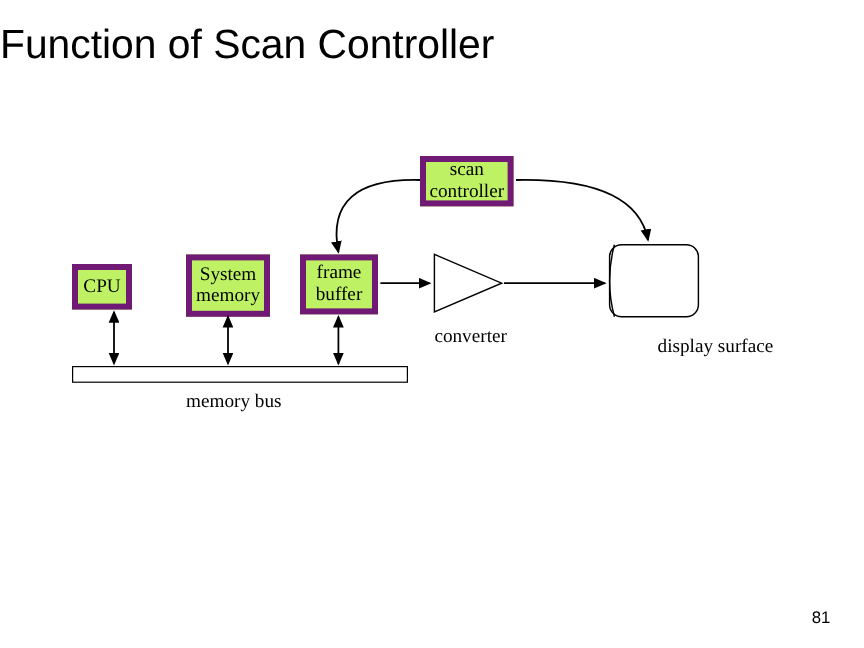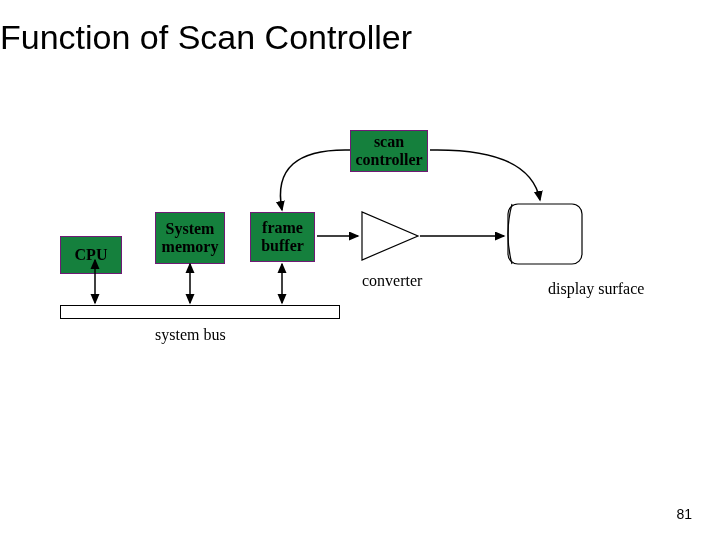--- a/index.html
+++ b/index.html
@@ -1,56 +1,56 @@
 <!DOCTYPE html>
 <html><head>
   <meta charset="utf-8">
   <style>
     * { margin: 0; padding: 0; box-sizing: border-box; }
     html, body { width: 720px; height: 540px; background: #fff; font-family: Arial, Helvetica, sans-serif; }
     .slide { position: relative; width: 720px; height: 540px; }
     .title { position: absolute; top: 18px; left: 0; width: 100%; text-align: left; font-size: 34px; }
     .diagram { position: absolute; left: 60px; top: 130px; width: 600px; height: 260px; }
-    .box { position: absolute; border: 1px solid #701a75; background: #15803d; display: flex; align-items: center; justify-content: center; font-family: "Times New Roman", Times, serif; font-size: 16px; text-align: center; line-height: 1.1; padding: 2px; font-weight: bold; }
+    .box { position: absolute; border: 5px solid #701a75; background: #bef264; display: flex; align-items: center; justify-content: center; font-family: "Times New Roman", Times, serif; font-size: 16px; text-align: center; line-height: 1.1; padding: 2px; }
     .label { position: absolute; font-family: "Times New Roman", Times, serif; font-size: 16px; text-align: right; line-height: 1.1; }
     .bus { position: absolute; border: 1px solid #000; background: #fff; }
     .triangle { position: absolute; }
     .display { position: absolute; }
     .pagenum { position: absolute; right: 28px; bottom: 18px; font-size: 14px; }
     svg { position: absolute; overflow: visible; }
   </style>
 </head>
 <body>
 
 <div class="slide">
   <div class="title">Function of Scan Controller</div>
 
   <div class="diagram">
 
-    <div class="box" style="left:0px; top:106px; width:62px; height:38px;">
+    <div class="box" style="left:0px; top:90px; width:50px; height:38px;">
       <span>CPU</span>
     </div>
 
     <div class="box" style="left:95px; top:82px; width:70px; height:52px; white-space: pre-line;">
       <span style="white-space: pre-line;">System
 memory</span>
     </div>
 
     <div class="box" style="left:190px; top:82px; width:65px; height:50px;">
       <span style="white-space: pre-line;">frame
 buffer</span>
     </div>
 
     <div class="box" style="left:290px; top:0px; width:78px; height:42px;">
       <span style="white-space: pre-line;">scan
 controller</span>
     </div>
 
     <div class="bus" style="left:0px; top:175px; width:280px; height:14px;"></div>
-    <div class="label" style="left:95px; top:196px;">system bus</div>
+    <div class="label" style="left:95px; top:196px;">memory bus</div>
 
     <svg class="triangle" style="left:300px; top:80px;" width="70" height="60">
       <polygon points="2,2 2,50 58,26" fill="#fff" stroke="#000" stroke-width="1.2"></polygon>
     </svg>
     <div class="label" style="left:302px; top:142px;">converter</div>
 
     <svg class="display" style="left:440px; top:72px;" width="90" height="70">
       <rect x="8" y="2" width="74" height="60" rx="10" ry="10" fill="#fff" stroke="#000" stroke-width="1.2"></rect>
       <path d="M 12 2 Q 4 32 12 62" fill="none" stroke="#000" stroke-width="1.2"></path>
     </svg>

